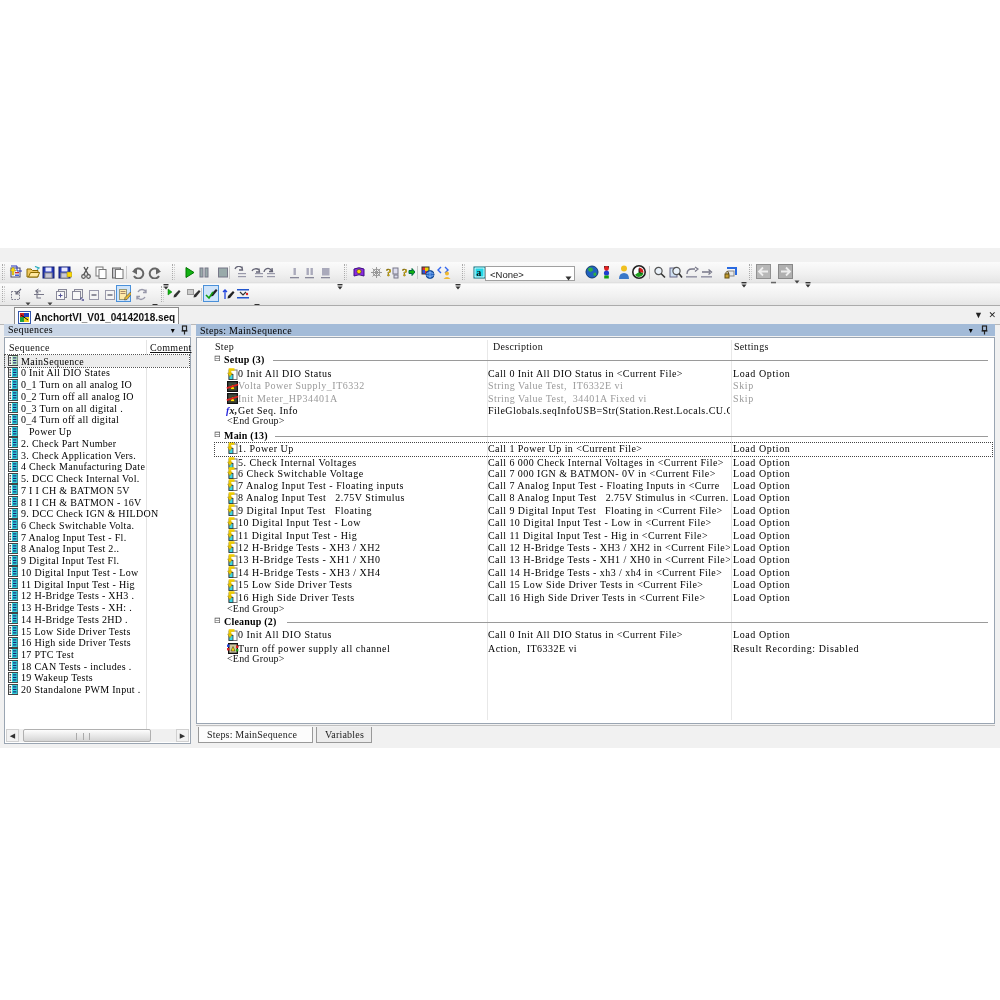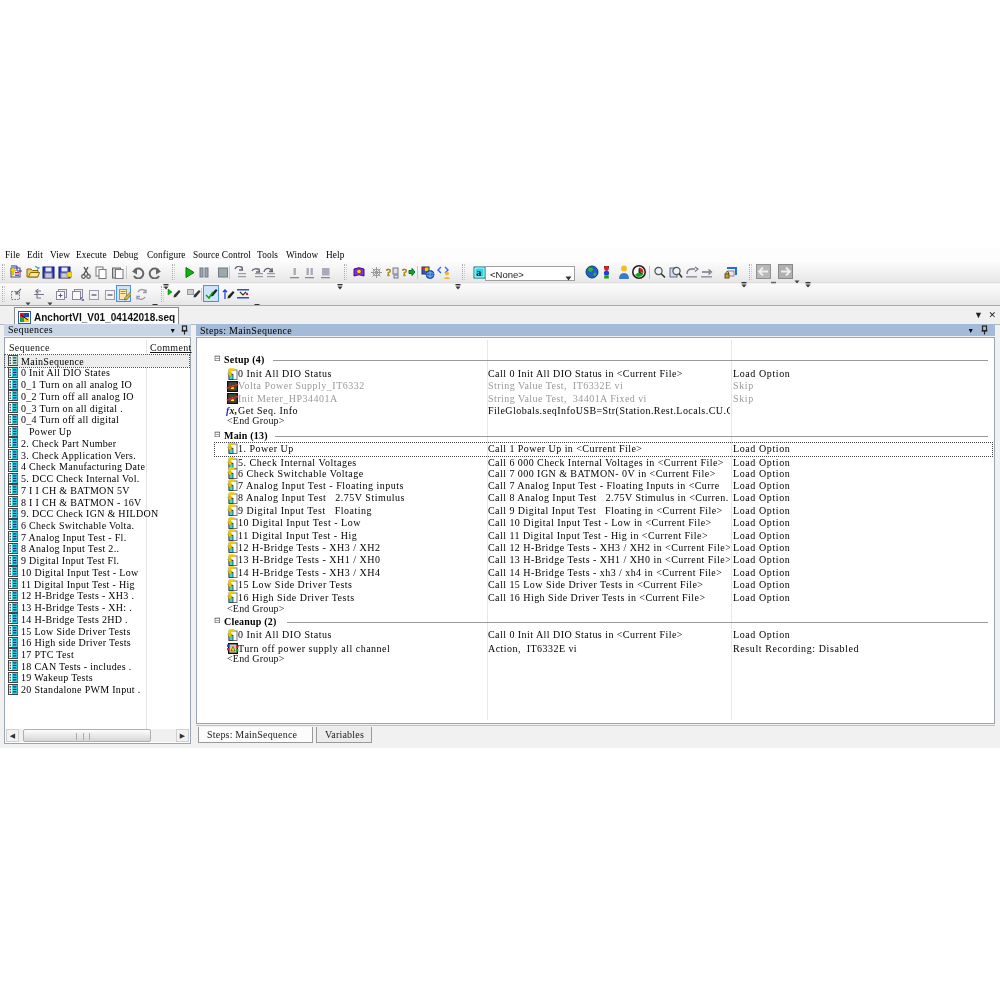--- a/index.html
+++ b/index.html
@@ -83,32 +83,20 @@
 .ricon { position:absolute; left:29px; top:-0.5px; }
 .rname { position:absolute; left:41px; top:0px; white-space:nowrap; letter-spacing:0.5px; }
 .rdesc { position:absolute; left:291px; top:0px; white-space:nowrap; max-width:242px; overflow:hidden; letter-spacing:0.45px; }
 .rset { position:absolute; left:536px; top:0px; white-space:nowrap; letter-spacing:0.6px; }
 .gray { color:#9a9a9a; }
 #rsel { position:absolute; left:215px; top:194.5px; width:777px; height:13px; outline:1px dotted #444; }
 </style>
 </head>
 <body>
 <div id="app">
-  <div id="menubar">
-    <span style="left:5px;">File</span>
-      <span style="left:27px;">Edit</span>
-    <span style="left:50px;">View</span>
-      <span style="left:76px;">Execute</span>
-    <span style="left:113px;">Debug</span>
-      <span style="left:147px;">Configure</span>
-    <span style="left:193px;">Source Control</span>
-      <span style="left:257px;">Tools</span>
-    <span style="left:286px;">Window</span>
-      <span style="left:326px;">Help</span>
-  </div>
   <div id="tb1"></div>
   <div id="tb2"></div>
   <div id="ticons">
       <div class="grip" style="left:2px;top:16px;height:16px;"></div>
 <div class="ti" style="left:9px;top:17px;"><svg style="" width="14" height="14" viewBox="0 0 14 14">
           <rect x="2" y="3" width="9" height="9" fill="#fff" stroke="#446"></rect>
           <path d="M2 1 L8 1 L8 6 L13 6" stroke="#2233bb" fill="none"></path>
           <path d="M1 6 l3-4 l3 4 l-2 0 l0 4 l-2 0 l0-4 Z" fill="#ffd800" stroke="#884" stroke-width="0.5"></path>
           <rect x="6" y="7" width="4" height="1.4" fill="#d03030"></rect>
           <rect x="6" y="9.5" width="4" height="1.4" fill="#3050d0"></rect>
@@ -432,20 +420,25 @@
     </div>
     <div id="rhead">
         <span class="t">Steps: MainSequence</span>
       <span style="position:absolute;right:22px;top:2px;font-size:8px;">▾</span>
       <span style="position:absolute;right:6px;top:1px;"><svg style="" width="9" height="10" viewBox="0 0 9 10">
             <rect x="2.5" y="1" width="4" height="4.6" fill="none" stroke="#222" stroke-width="1.2"></rect>
             <path d="M1.5 6 L7.5 6 M4.5 6 L4.5 9.5" stroke="#222" stroke-width="1.2"></path>
           </svg></span>
     </div>
     <div id="rbody">
+      <div class="rcolh">
+          <span style="left:18px;">Step</span>
+          <span style="left:296px;">Description</span>
+          <span style="left:537px;">Settings</span>
+        </div>
       <div class="rcolsep" style="left:290px;"></div>
       <div class="rcolsep" style="left:534px;"></div>
     </div>
     <div id="rtabs">
       <div class="btab active" style="left:2px;width:115px;">
           <span>Steps: MainSequence</span>
         </div>
       <div class="btab" style="left:120px;width:56px;">
           <span>Variables</span>
         </div>
@@ -827,21 +820,21 @@
             <rect x="5" y="2.4" width="3.4" height="1" fill="#116"></rect>
             <rect x="5" y="4.9" width="3.4" height="1" fill="#116"></rect>
             <rect x="5" y="7.4" width="3.4" height="1" fill="#116"></rect>
           </svg></span>
         <span class="ltxt" style="left:16px;">20 Standalone PWM Input .</span>
       </div>
     </div>
   <div id="rrows">
       <div class="rrow" style="top:106.3px;">
         <span class="rgbox">⊟</span>
-        <span class="rgname">Setup (4)</span>
+        <span class="rgname">Setup (3)</span>
         <span class="rgline" style="left:76px;"></span>
       </div>
 <div class="rrow" style="top:120.1px;">
         <span class="ricon"><svg style="" width="12" height="12" viewBox="0 0 12 12">
             <rect x="3" y="2" width="8" height="9.5" fill="#fff" stroke="#777"></rect>
             <rect x="3" y="6.5" width="4" height="5" fill="#3fd6e4" stroke="#222" stroke-width="0.7"></rect>
             <path d="M8.5 1.5 L4 1.5 L4 5" stroke="#f0cc00" stroke-width="2.6" fill="none"></path>
             <path d="M1.6 5 L6.4 5 L4 8.8 Z" fill="#f0cc00" stroke="#9a8000" stroke-width="0.4"></path>
           </svg></span>
         <span class="rname">0 Init All DIO Status</span>

